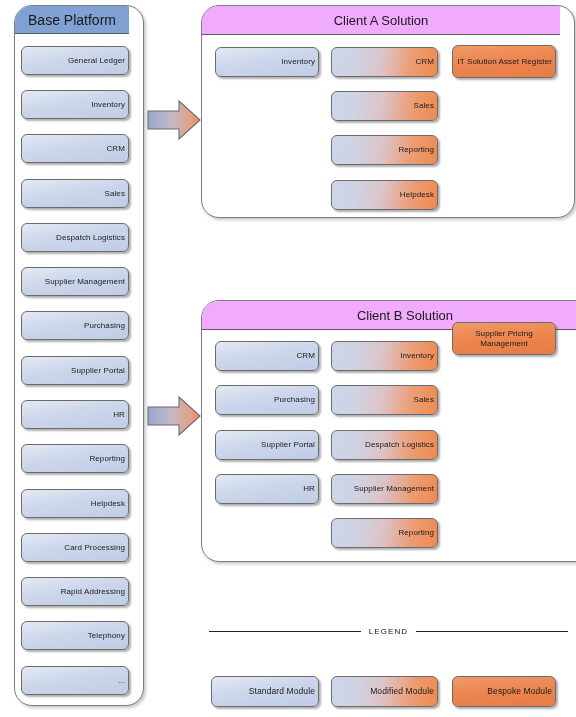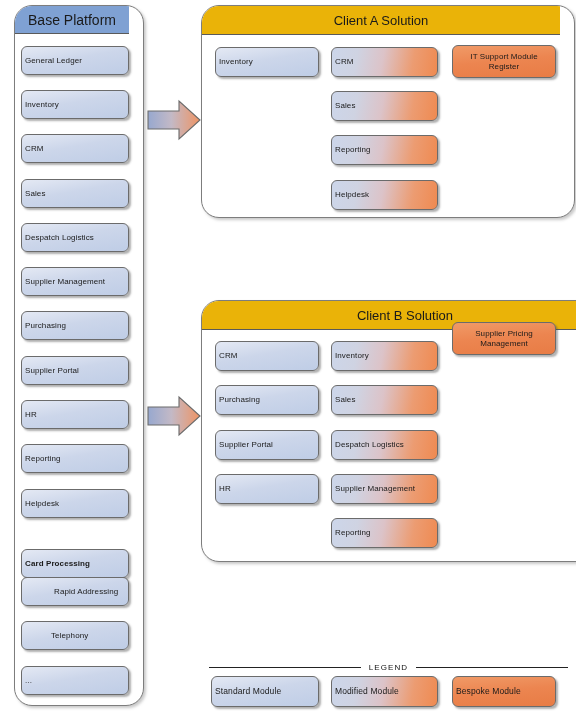--- a/index.html
+++ b/index.html
@@ -16,21 +16,21 @@
   }
 
   
   .module {
     position: absolute;
     box-sizing: border-box;
     border: 1px solid #6b6b6b;
     border-radius: 6px;
     display: flex;
     align-items: center;
-    justify-content: flex-start;
+    justify-content: flex-end;
     text-align: center;
     font-size: 8px;
     color: #1a1a1a;
     line-height: 1.22;
     letter-spacing: .1px;
     box-shadow: 2px 2px 2px rgba(80,80,80,.45);
     padding: 0 3px;
   }
   .m-standard {
     background: linear-gradient(170deg, #e4e9f4 0%, #ccd6ea 45%, #bfcde6 100%);
@@ -60,21 +60,21 @@
     height: 28px;
     display: flex;
     align-items: center;
     justify-content: center;
     font-size: 13px;
     color: #1a1a1a;
     border-bottom: 1px solid #5a5a5a;
     text-align: center;
   }
   .head-blue   { background: #7fa1d3; }
-  .head-orange { background: #eab308; }
+  .head-orange { background: #f0abfc; }
 
   #base-platform-panel { left: 14px;  top: 5px;   width: 130px; height: 701px; }
   #base-platform-panel .panel-head { height: 27px; font-size: 14px; }
 
   #client-a-panel { left: 201px; top: 5px;   width: 374px; height: 213px; }
   #client-b-panel { left: 201px; top: 300px; width: 422px; height: 262px; }
 
   
   .sb-mod {
     left: 21px;
@@ -93,21 +93,21 @@
   .arrow {
     position: absolute;
     width: 56px;
     height: 48px;
   }
 
   
   #legend-rule {
     position: absolute;
     left: 209px;
-    top: 661px;
+    top: 625px;
     width: 359px;
     height: 12px;
     display: flex;
     align-items: center;
     gap: 8px;
   }
   #legend-rule .rule-line {
     flex: 1 1 auto;
     height: 1px;
     background: #222;
@@ -194,21 +194,21 @@
   </div>
 <div class="module m-standard sb-mod" style="top:400px;">
     <span>HR</span>
   </div>
 <div class="module m-standard sb-mod" style="top:444px;">
     <span>Reporting</span>
   </div>
 <div class="module m-standard sb-mod" style="top:489px;">
     <span>Helpdesk</span>
   </div>
-<div class="module m-standard sb-mod" style="top:549px;font-weight:bold;">
+<div class="module m-standard sb-mod" style="top:533px;">
     <span>Card Processing</span>
   </div>
 <div class="module m-standard sb-mod" style="top:577px;padding-left:32px;">
     <span>Rapid Addressing</span>
   </div>
 <div class="module m-standard sb-mod" style="top:621px;padding-left:29px;">
     <span>Telephony</span>
   </div>
 <div class="module m-standard sb-mod" style="top:666px;">
     <span>...</span>
@@ -225,21 +225,21 @@
     <span>Sales</span>
   </div>
 <div class="module m-modified col2 cbox" style="top:135px;">
     <span>Reporting</span>
   </div>
 <div class="module m-modified col2 cbox" style="top:180px;">
     <span>Helpdesk</span>
   </div>
 
 <div class="module m-bespoke col3 cbox-tall" style="top:45px;">
-    <span>IT Support Module Register</span>
+    <span>IT Solution Asset Register</span>
   </div>
 
 <div class="module m-standard col1 cbox" style="top:341px;">
     <span>CRM</span>
   </div>
 <div class="module m-standard col1 cbox" style="top:385px;">
     <span>Purchasing</span>
   </div>
 <div class="module m-standard col1 cbox" style="top:430px;">
     <span>Supplier Portal</span>

